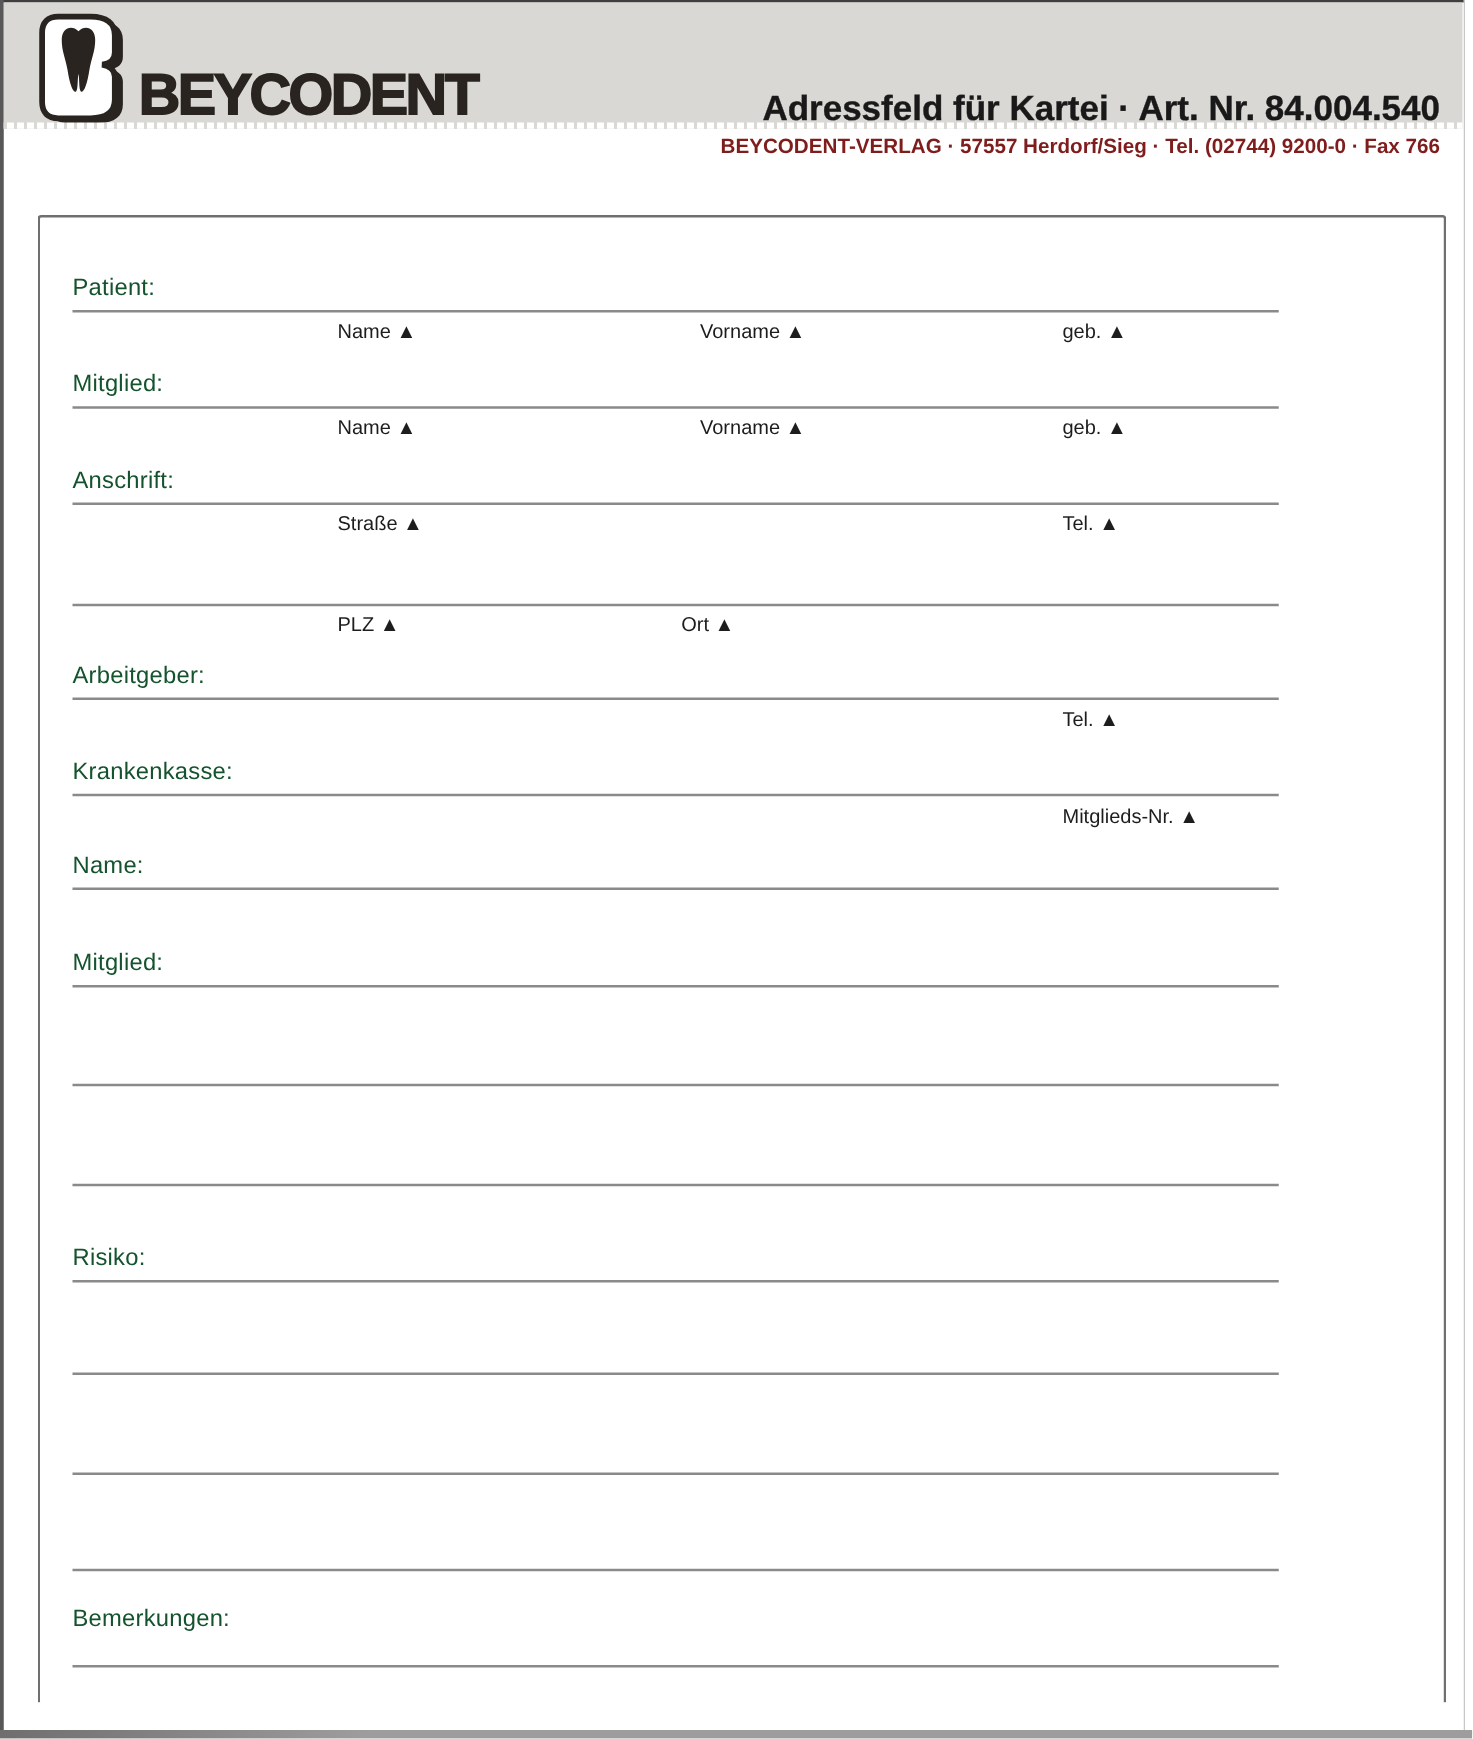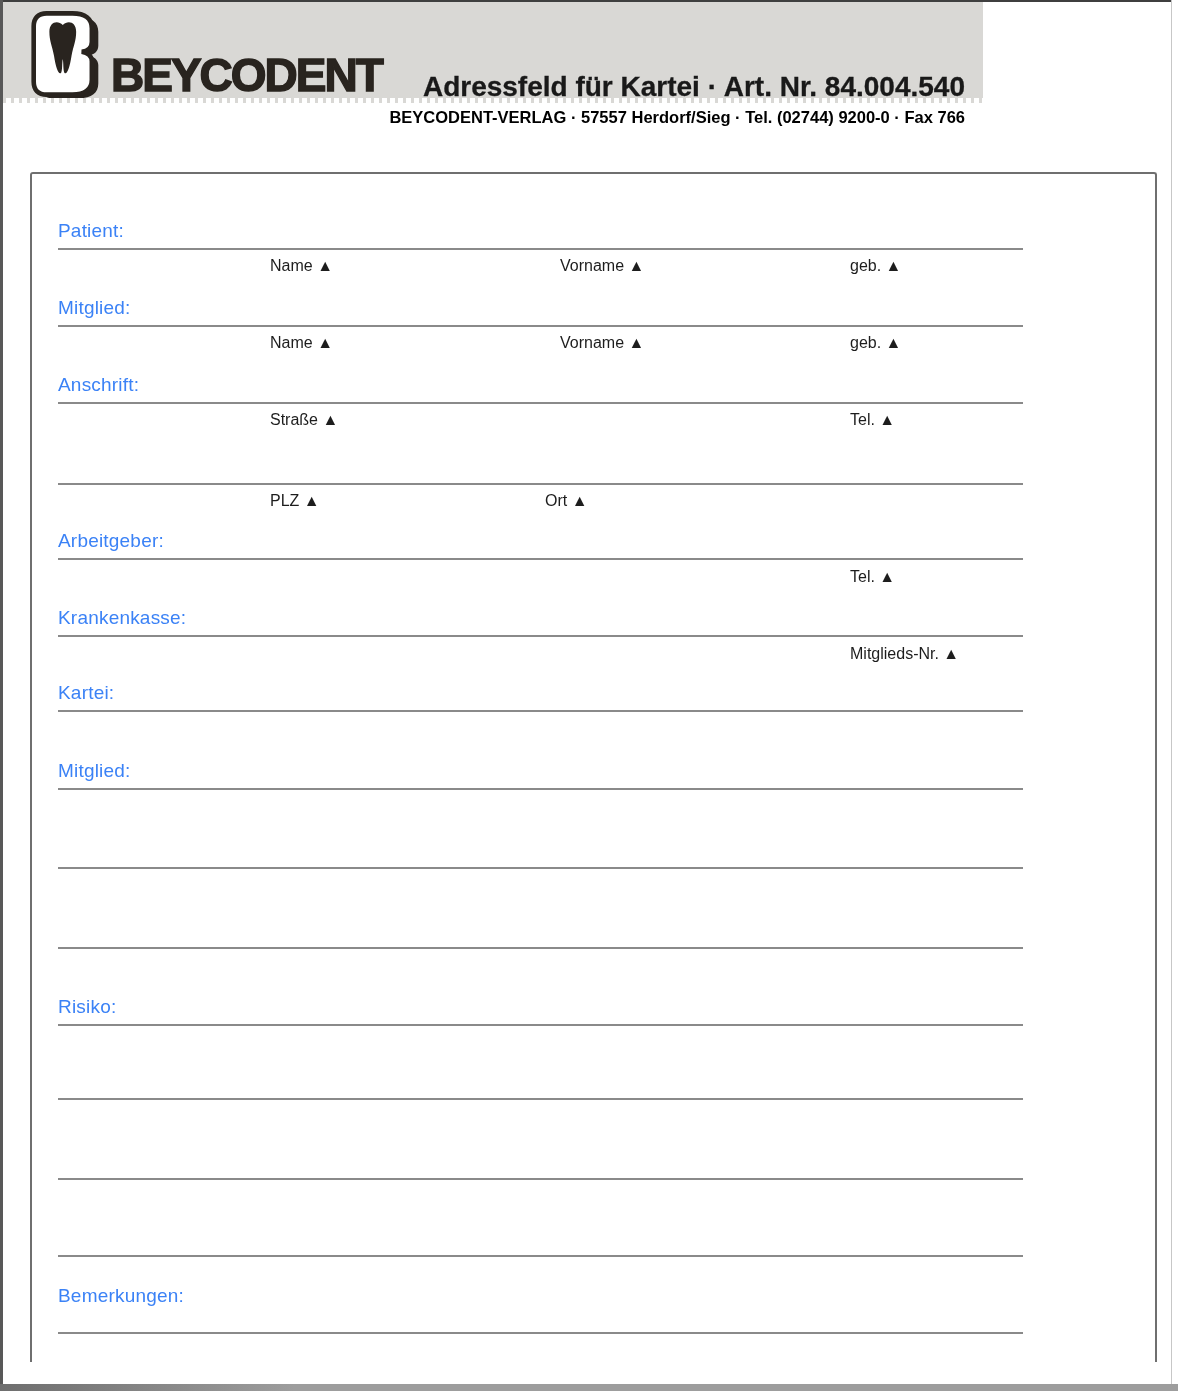--- a/index.html
+++ b/index.html
@@ -6,41 +6,41 @@
   .page{
     position:relative; width:1178px; height:1391px; background:#ffffff;
     font-family:"Liberation Sans", sans-serif; overflow:hidden;
   }
   
   .edge-top{position:absolute;top:0;left:0;width:1171px;height:2px;background:#3f3f3f;}
   .edge-left{position:absolute;top:0;left:0;width:3px;height:1384px;background:#585858;}
   .edge-right{position:absolute;top:0;left:1171px;width:1px;height:1384px;background:#c7c7c7;}
   .edge-bottom{position:absolute;left:0;bottom:0;width:1178px;height:7px;background:linear-gradient(90deg,#6e6e6e 0,#9d9d9d 25%,#9d9d9d 100%);}
   
-  .header{position:absolute;left:3px;top:2px;width:980px;height:101px;background:#d9d8d5;}
+  .header{position:absolute;left:3px;top:2px;width:1167px;height:101px;background:#d9d8d5;}
   .perforation{position:absolute;left:0;bottom:0;width:100%;height:5px;
     background:repeating-linear-gradient(90deg,#d9d8d5 0 3px,#ffffff 3px 8px);}
   .logo{position:absolute;left:27px;top:6px;display:flex;align-items:flex-end;}
   .logo svg{display:block;}
   .brand{
     font-size:46px;font-weight:bold;color:#29241f;letter-spacing:-2px;
     -webkit-text-stroke:1.4px #29241f; line-height:1; margin-left:9px; margin-bottom:2px;
   }
   .header-right{position:absolute;top:22px;right:18px;text-align:right;}
   .title{font-size:28px;font-weight:bold;color:#191919;-webkit-text-stroke:0.3px #191919;line-height:1.1;margin-top:48px;}
-  .subtitle{font-size:16.5px;font-weight:bold;color:#000000;margin-top:5px;line-height:1.1;}
+  .subtitle{font-size:16.5px;font-weight:bold;color:#7f1d1d;margin-top:5px;line-height:1.1;}
   
   .form-box{
     position:absolute;left:30px;top:172px;width:1127px;height:1190px;
     border:2px solid #6f6f6f;border-bottom:none;border-radius:3px 3px 0 0;background:#fff;
     box-sizing:border-box;
   }
   .f-label{
     position:absolute;left:58px;height:24px;line-height:24px;
-    font-size:19px;color:#3b82f6;letter-spacing:0.2px;white-space:nowrap;text-align:center;
+    font-size:19px;color:#14532d;letter-spacing:0.2px;white-space:nowrap;text-align:center;
   }
   .f-line{position:absolute;left:58px;width:965px;height:2px;background:#8a8a8a;}
   .f-sub{
     position:absolute;font-size:16px;line-height:15px;color:#1d1d1d;white-space:nowrap;
   }
 </style>
 </head>
 <body>
 
 <div class="page">
@@ -90,21 +90,21 @@
   <div class="f-sub" style="left:545px;top:493px">Ort ▲</div>
 
   <div class="f-label" style="top:529px">Arbeitgeber:</div>
   <div class="f-line" style="top:558px"></div>
   <div class="f-sub" style="left:850px;top:569px">Tel. ▲</div>
 
   <div class="f-label" style="top:606px">Krankenkasse:</div>
   <div class="f-line" style="top:635px"></div>
   <div class="f-sub" style="left:850px;top:646px">Mitglieds-Nr. ▲</div>
 
-  <div class="f-label" style="top:681px">Kartei:</div>
+  <div class="f-label" style="top:681px">Name:</div>
   <div class="f-line" style="top:710px"></div>
 
   <div class="f-label" style="top:759px">Mitglied:</div>
   <div class="f-line" style="top:788px"></div>
   <div class="f-line" style="top:867px"></div>
   <div class="f-line" style="top:947px"></div>
 
   <div class="f-label" style="top:995px">Risiko:</div>
   <div class="f-line" style="top:1024px"></div>
   <div class="f-line" style="top:1098px"></div>

